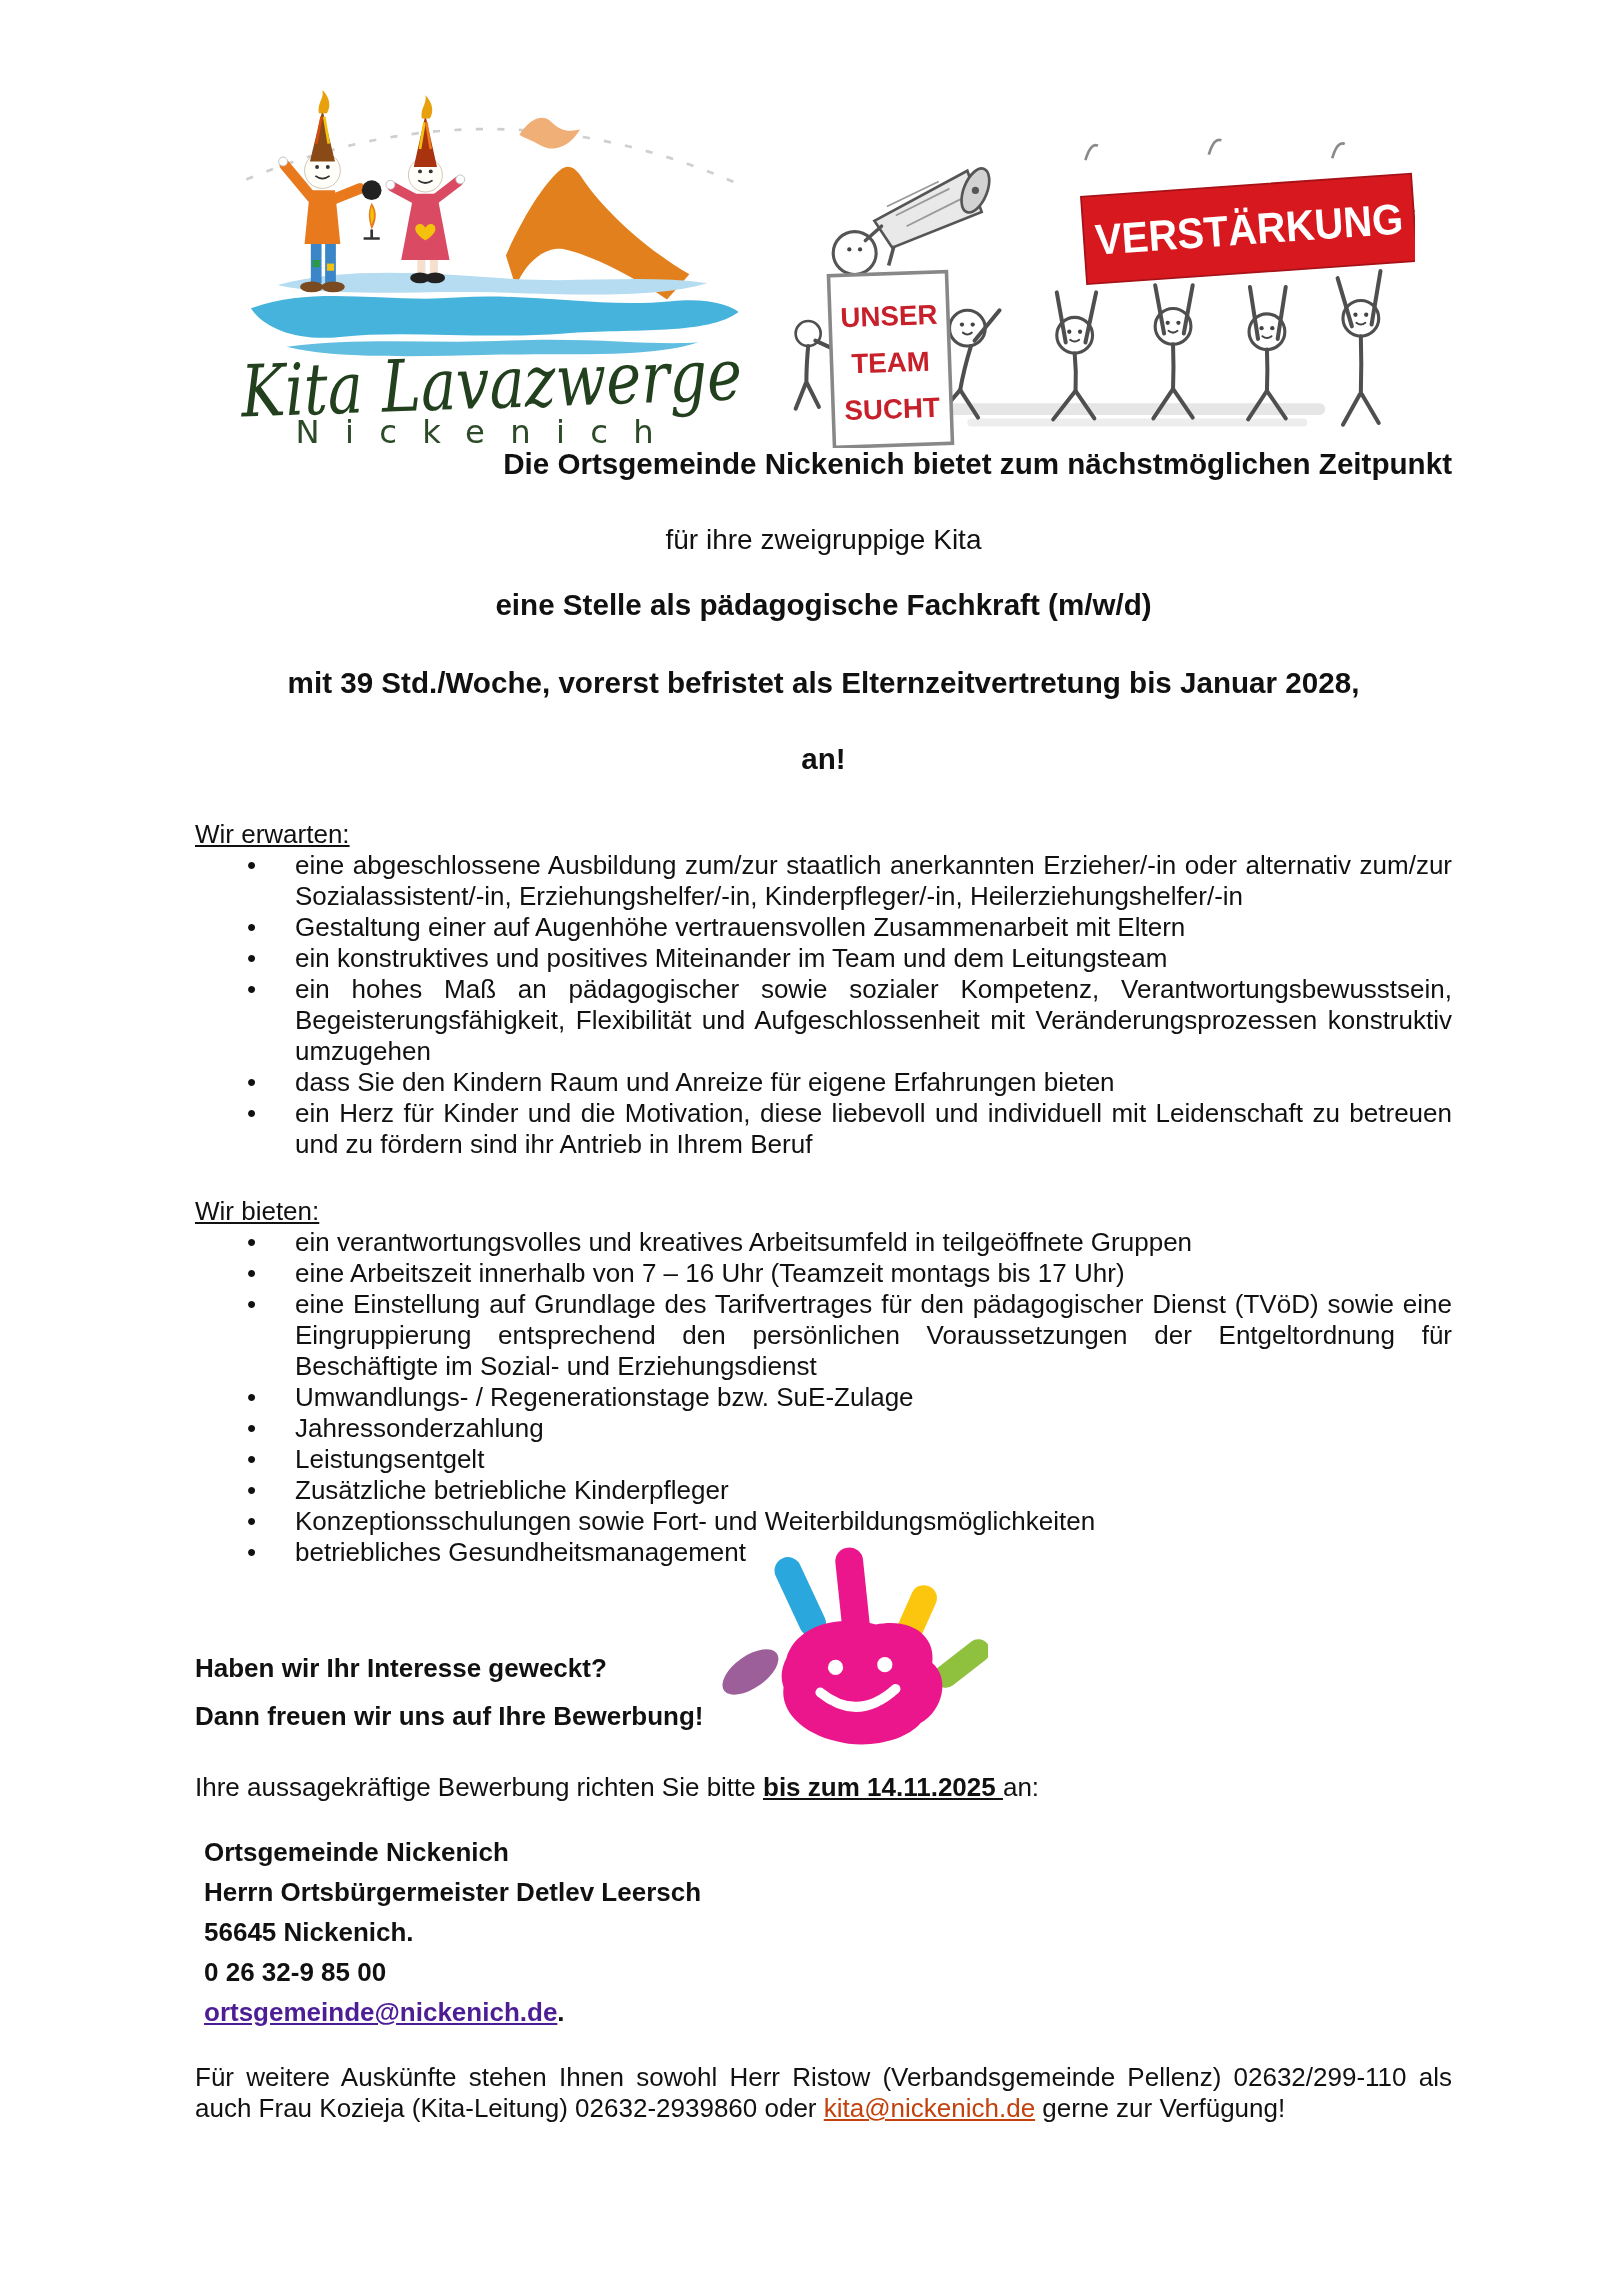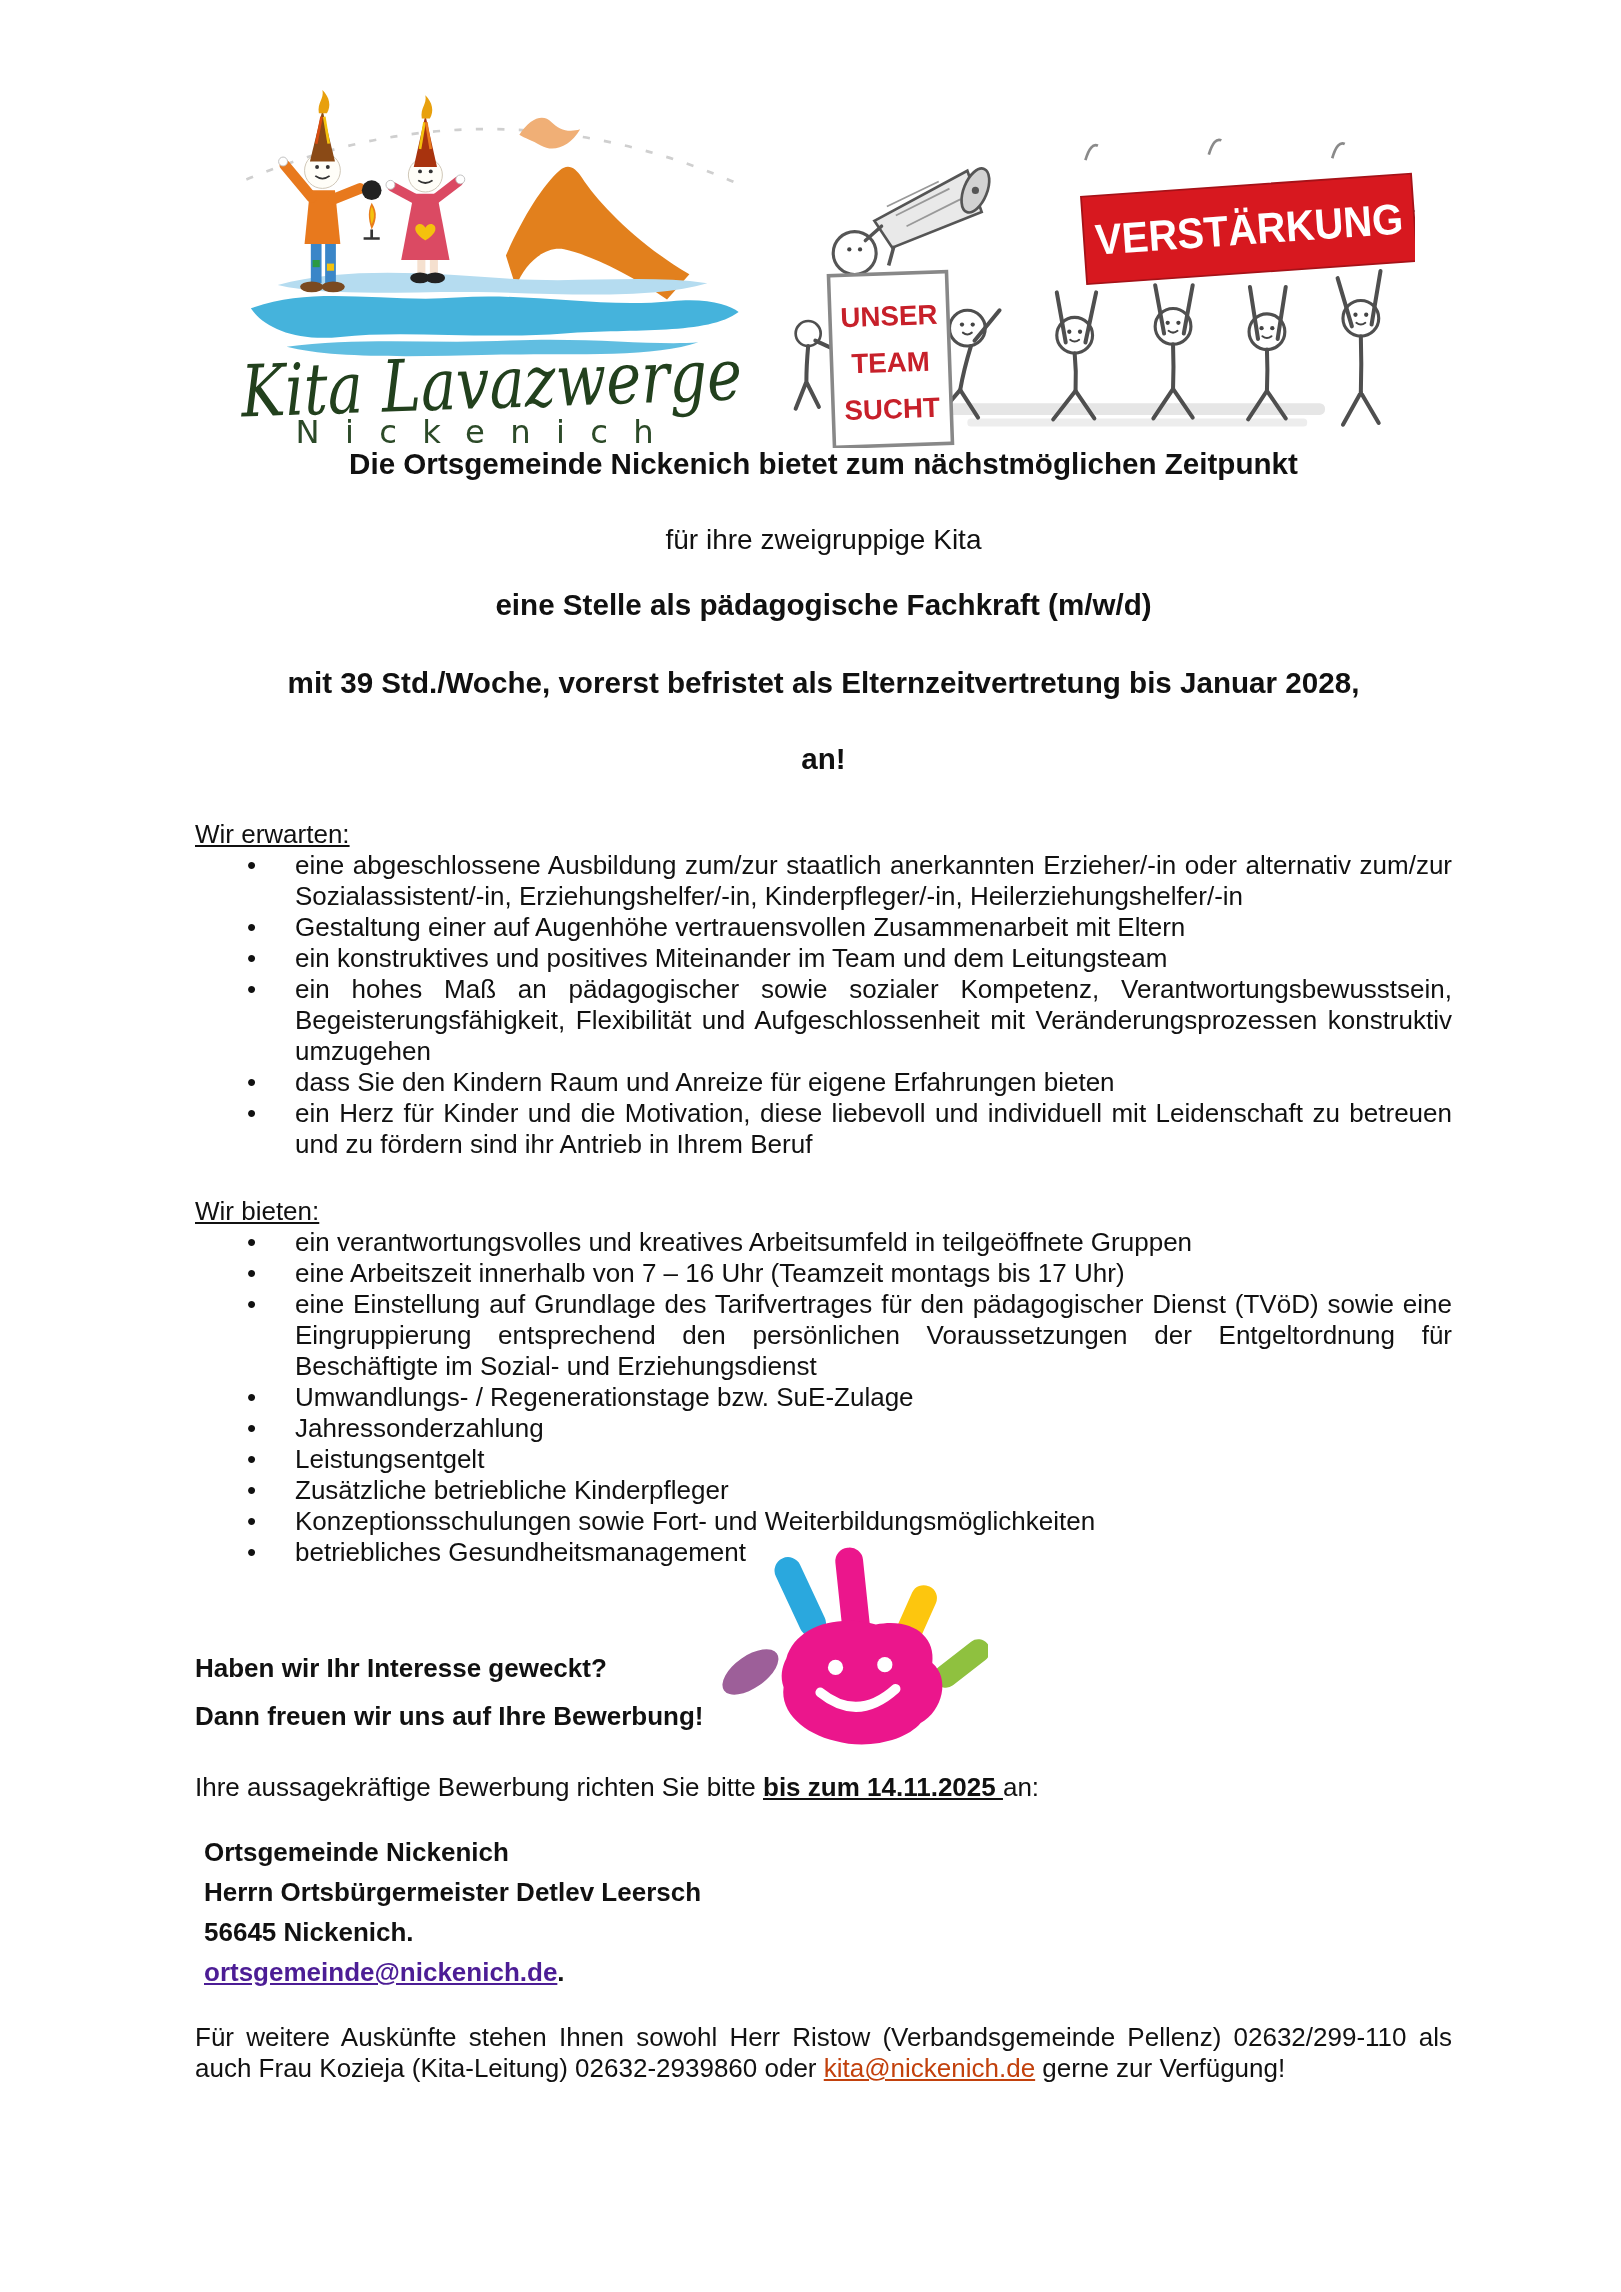--- a/index.html
+++ b/index.html
@@ -17,21 +17,21 @@
   .header { display:flex; align-items:flex-start; margin:72px 0 0 29px; gap:27px; }
   .logo-svg { width:537px; height:376px; flex:none; }
   .illus-svg { width:627px; height:313px; flex:none; margin-top:63px; }
 
   
   .h { text-align:center; line-height:31px; margin:0 0 45px 0; }
   .h-bold { font-weight:700; font-size:29.6px; }
   .h-reg  { font-weight:400; font-size:28px; }
   .mb38 { margin-bottom:34px !important; }
   .mb52 { margin-bottom:47px !important; }
-  .mt0  { margin-top:0 !important; }
+  .mt0  { margin-top:0 !important;text-align:right; }
 
   
   .sec-title { font-size:26px; line-height:31px; text-decoration:underline; margin:0; }
   ul.bullets { list-style:none; margin:0; padding:0; }
   ul.bullets li {
     position:relative; padding-left:100px;
     font-size:26px; line-height:31px; text-align:justify;
   }
   ul.bullets li::before {
     content:"\2022";
@@ -281,20 +281,21 @@
     <p>Haben wir Ihr Interesse geweckt?</p>
     <p>Dann freuen wir uns auf Ihre Bewerbung!</p>
   </div>
 
   <p class="apply-line"><span>Ihre aussagekräftige Bewerbung richten Sie bitte </span><span class="bold-underline">bis zum 14.11.2025 </span><span>an:</span></p>
 
   <div class="address">
     <div>Ortsgemeinde Nickenich</div>
     <div>Herrn Ortsbürgermeister Detlev Leersch</div>
     <div>56645 Nickenich.</div>
+    <div>0 26 32-9 85 00</div>
     <div><a href="#" class="email-link">ortsgemeinde@nickenich.de</a><span class="after-link">.</span></div>
   </div>
 
   <p class="footer-para"><span>Für weitere Auskünfte stehen Ihnen sowohl Herr Ristow (Verbandsgemeinde Pellenz) 02632/299-110 als auch Frau Kozieja (Kita-Leitung) 02632-2939860 oder </span><a href="#" class="plain-link">kita@nickenich.de</a><span> gerne zur Verfügung!</span></p>
 
   <svg class="handprint-svg" viewBox="0 0 320 240">
     <ellipse cx="55" cy="145" rx="36" ry="18" transform="rotate(-35 55 145)" fill="#9d5f99"></ellipse>
     <rect x="95" y="14" width="30" height="95" rx="15" transform="rotate(-25 110 60)" fill="#2aa8de"></rect>
     <rect x="154" y="6" width="31" height="112" rx="15" transform="rotate(-6 170 62)" fill="#eb168c"></rect>
     <rect x="222" y="46" width="29" height="88" rx="14" transform="rotate(24 237 90)" fill="#fdc60e"></rect>

